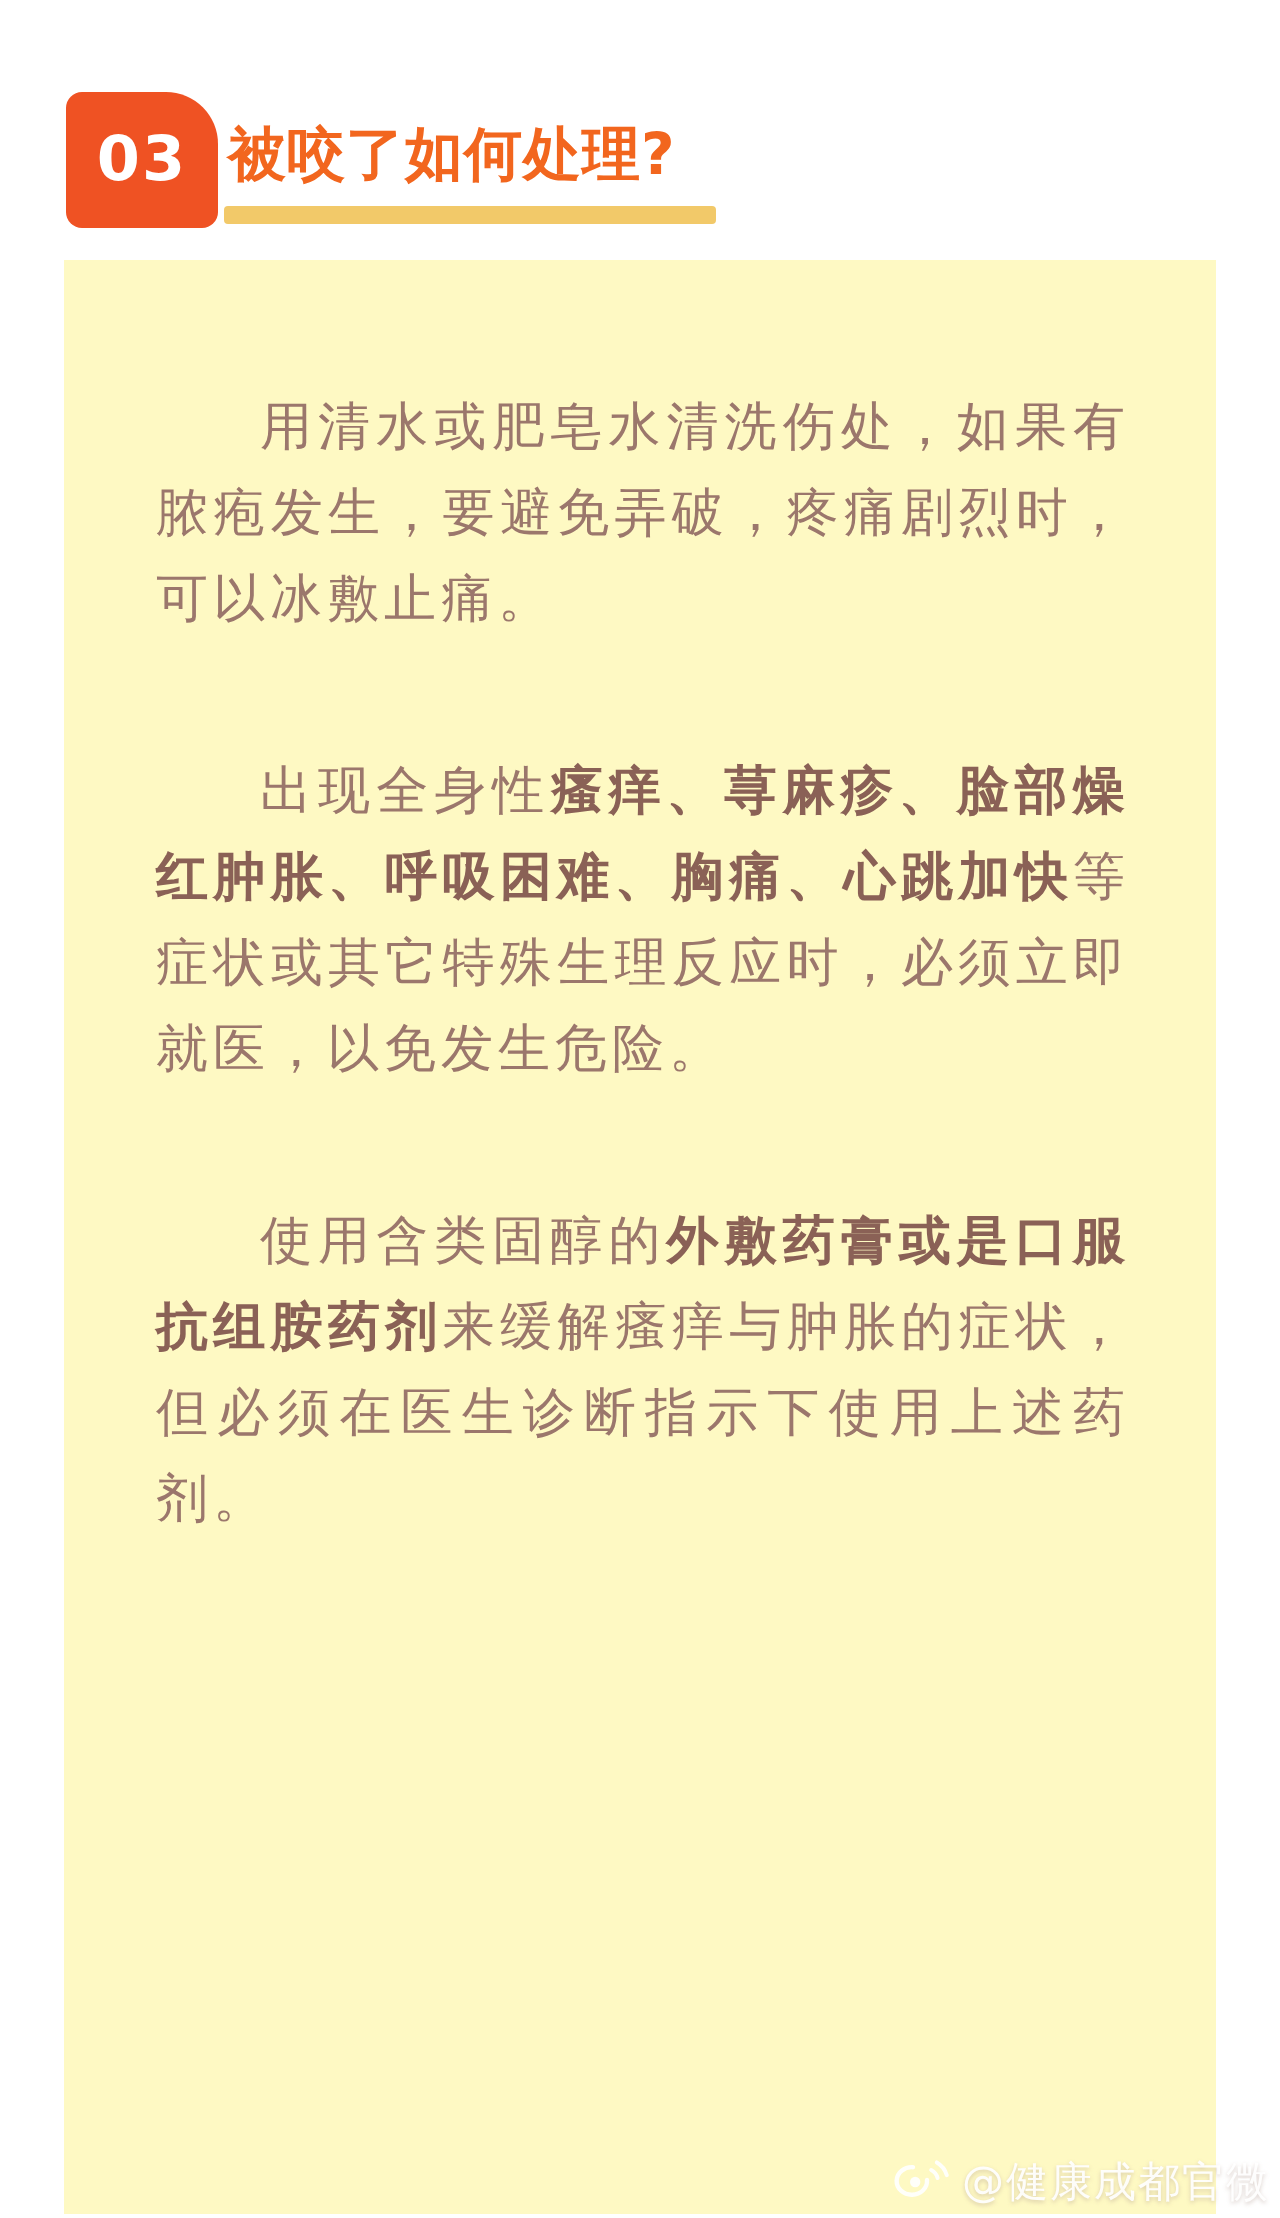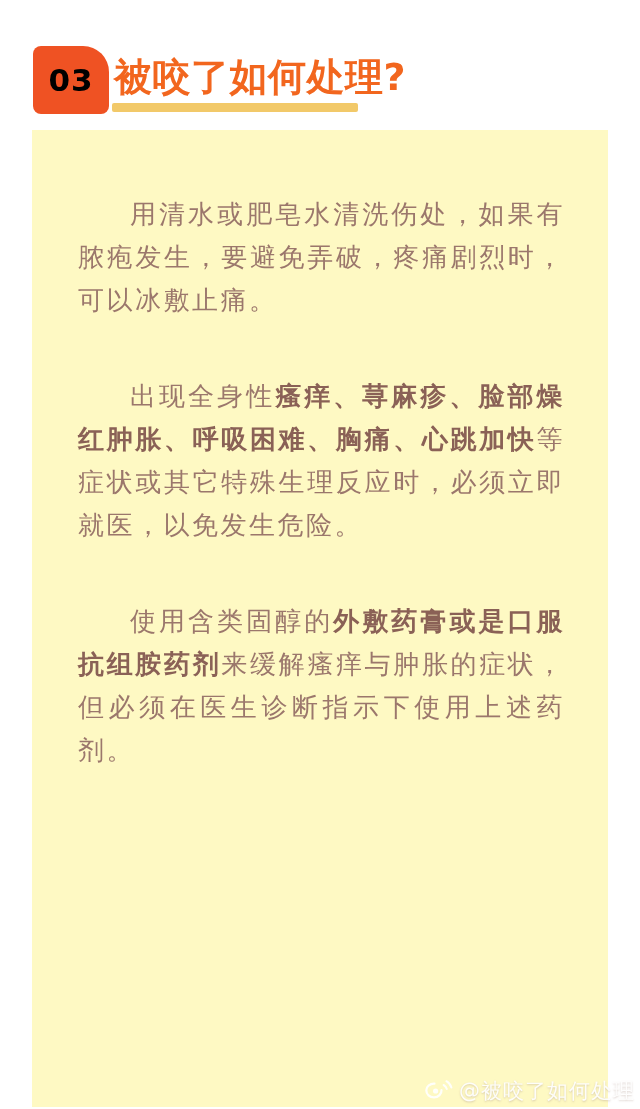--- a/index.html
+++ b/index.html
@@ -16,30 +16,30 @@
   .badge {
     position: absolute;
     left: 33px;
     top: 46px;
     width: 76px;
     height: 68px;
     border-radius: 8px 26px 8px 8px;
     display: flex;
     align-items: center;
     justify-content: center;
-    color: #000000;
+    color: #ffffff;
     font-size: 31px;
     font-weight: bold;
     letter-spacing: 1px;
   }
   .page-title {
     position: absolute;
     left: 114px;
     top: 60px;
-    font-size: 38px;
+    font-size: 29px;
     line-height: 35px;
     font-weight: bold;
     letter-spacing: 0.5px;
     white-space: nowrap;
   }
   .title-underline {
     position: absolute;
     left: 112px;
     top: 103px;
     width: 246px;
@@ -104,14 +104,14 @@
 
 <div class="watermark" style="color: rgba(255, 255, 255, 0.92);">
   <span>
     <svg width="30" height="27" viewBox="0 0 30 27" fill="none" stroke="currentColor">
       <path d="M17.5 12 A7.6 6.9 0 1 1 10.5 5.6" stroke-width="2.2" fill="none" stroke-linecap="round"></path>
       <circle cx="11.6" cy="13" r="2.6" fill="currentColor" stroke="none"></circle>
       <path d="M19.6 7 A6.4 6.4 0 0 1 22.8 11" stroke-width="2" fill="none" stroke-linecap="round"></path>
       <path d="M22.4 3.2 A10.8 10.8 0 0 1 27.4 9.6" stroke-width="2" fill="none" stroke-linecap="round"></path>
     </svg>
   </span>
-  <span>@被咬了如何处理</span>
+  <span>@健康成都官微</span>
 </div>
 
 </body></html>

